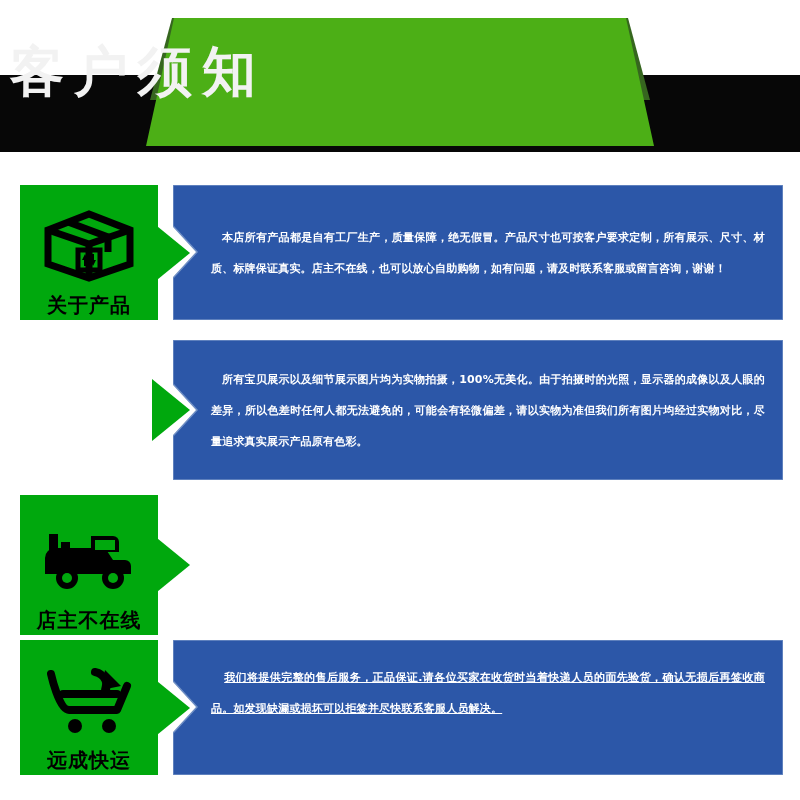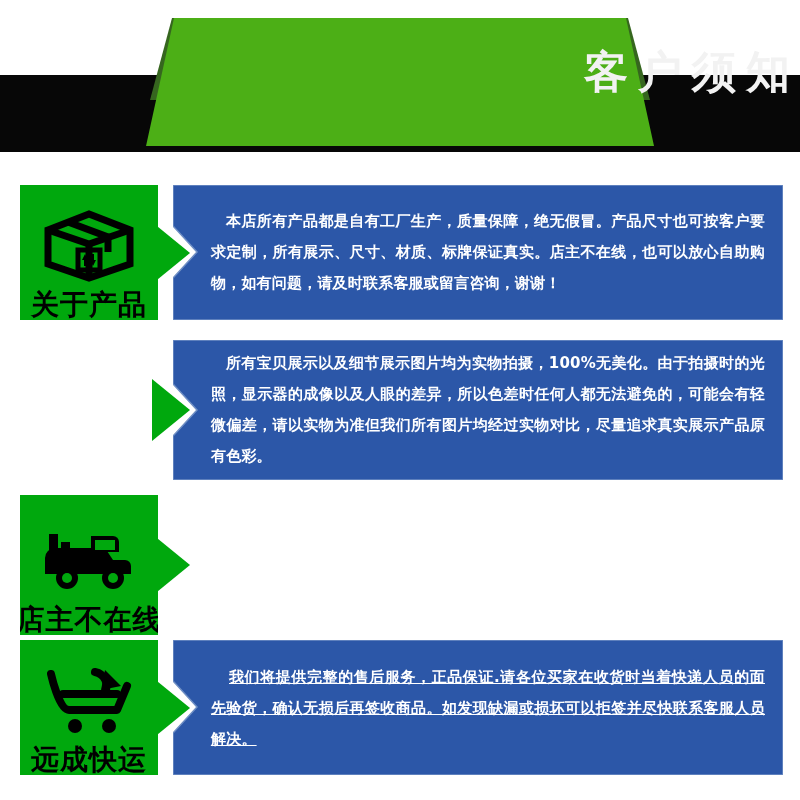--- a/index.html
+++ b/index.html
@@ -22,23 +22,23 @@
     width: 800px;
     height: 160px;
   }
   #banner svg { display: block; }
 
   .banner-title {
     position: absolute;
     left: 0;
     top: 36px;
     width: 800px;
-    text-align: right;
+    text-align: left;
     color: #f2f2f2;
-    font-size: 44px;
+    font-size: 54px;
     font-weight: bold;
     letter-spacing: 10px;
     text-indent: 10px;
     line-height: 72px;
     white-space: nowrap;
     user-select: none;
   }
 
   
   .row {
@@ -69,21 +69,21 @@
   }
   .tile-icon {
     flex: 1 1 auto;
     display: flex;
     align-items: center;
     justify-content: center;
     width: 100%;
   }
   .tile-icon svg { display: block; }
   .tile-label {
-    font-size: 28px;
+    font-size: 20px;
     font-weight: bold;
     color: #000000;
     letter-spacing: 1px;
     line-height: 30px;
     padding-bottom: 0;
     white-space: nowrap;
     user-select: none;
   }
 
   
@@ -116,21 +116,21 @@
   .panel-text {
     position: absolute;
     left: 38px;
     right: 18px;
     top: 0;
     bottom: 0;
     z-index: 2;
     display: flex;
     align-items: center;
     color: #ffffff;
-    font-size: 15px;
+    font-size: 11px;
     font-weight: bold;
     line-height: 31px;
     text-align: justify;
     text-justify: inter-ideograph;
     letter-spacing: 0.2px;
     user-select: none;
   }
   .panel-text > span { display: block; width: 100%; text-indent: 1em; }
   .row-3 .panel-text { align-items: flex-start; padding-top: 22px; }
   .row-3 .panel-text > span { text-indent: 1.2em; text-decoration: underline; }

